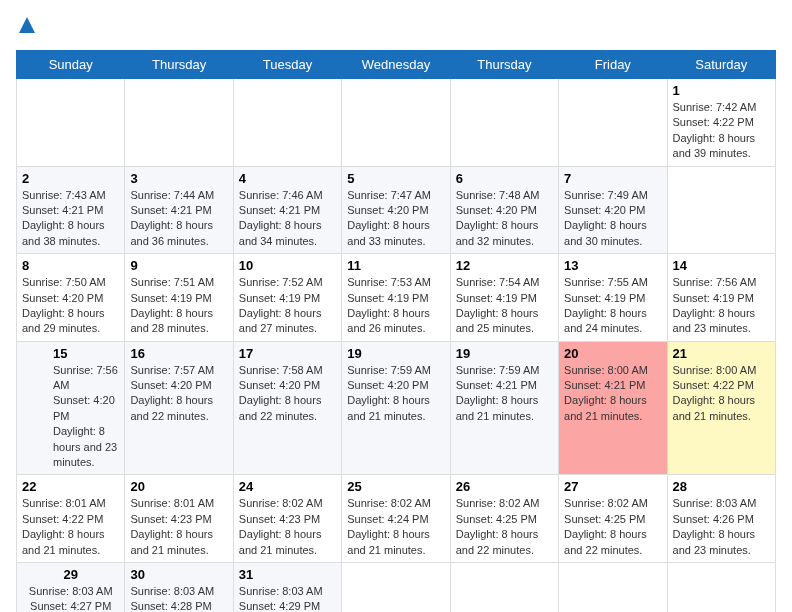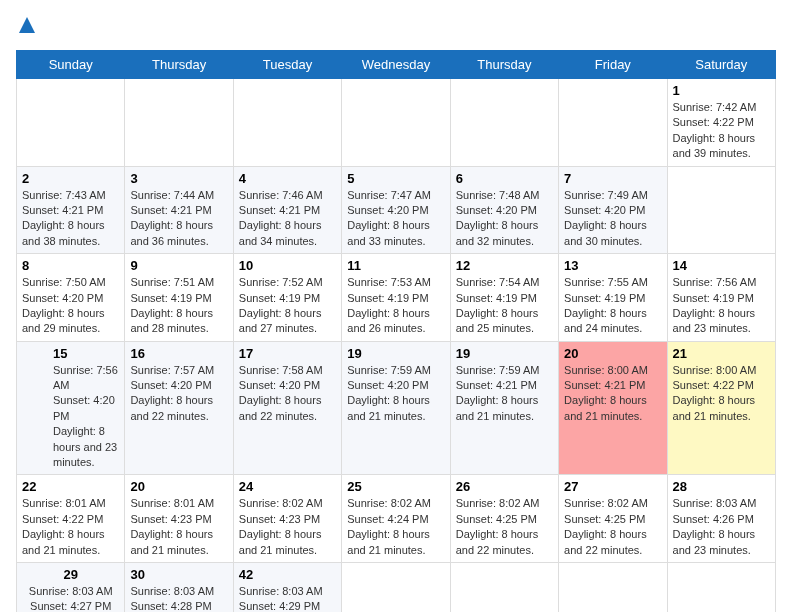--- a/index.html
+++ b/index.html
@@ -259,21 +259,21 @@
       <tr>
         <td style="background-color: rgb(245, 247, 251); text-align: center;">
           <span class="day-num">29</span>
           <div class="day-info">Sunrise: 8:03 AM<br>Sunset: 4:27 PM<br>Daylight: 8 hours and 24 minutes.</div>
         </td>
         <td style="background-color: rgb(245, 247, 251);">
           <span class="day-num">30</span>
           <div class="day-info">Sunrise: 8:03 AM<br>Sunset: 4:28 PM<br>Daylight: 8 hours and 24 minutes.</div>
         </td>
         <td style="background-color: rgb(245, 247, 251);">
-          <span class="day-num">42</span>
+          <span class="day-num">31</span>
           <div class="day-info">Sunrise: 8:03 AM<br>Sunset: 4:29 PM<br>Daylight: 8 hours and 25 minutes.</div>
         </td>
         <td class="empty-cell"></td>
         <td class="empty-cell"></td>
         <td class="empty-cell"></td>
         <td class="empty-cell"></td>
       </tr>
     </tbody>
 </table>
 

